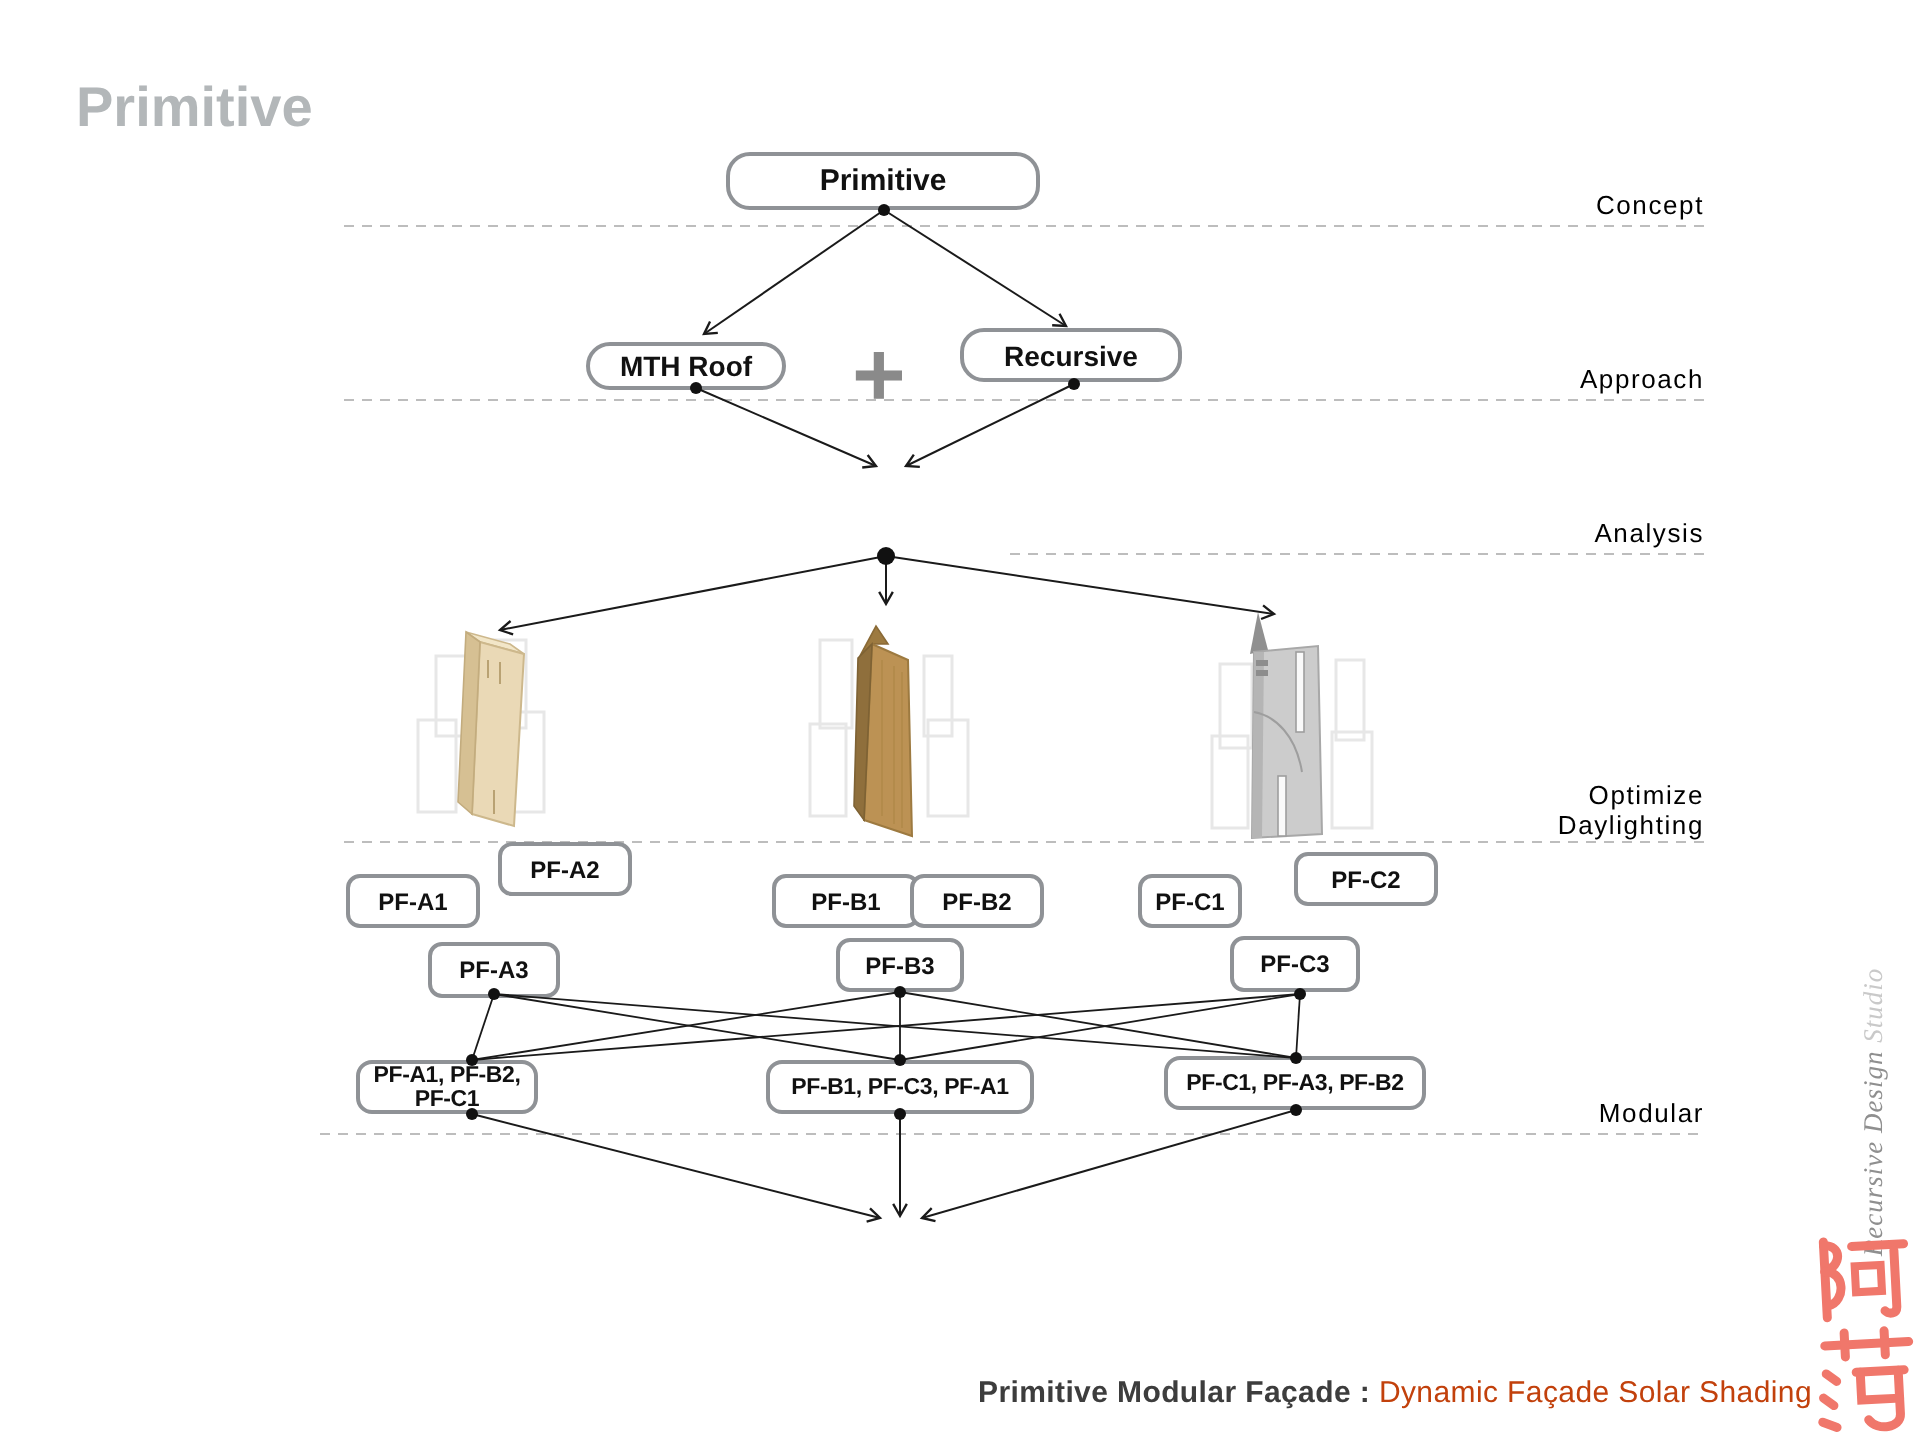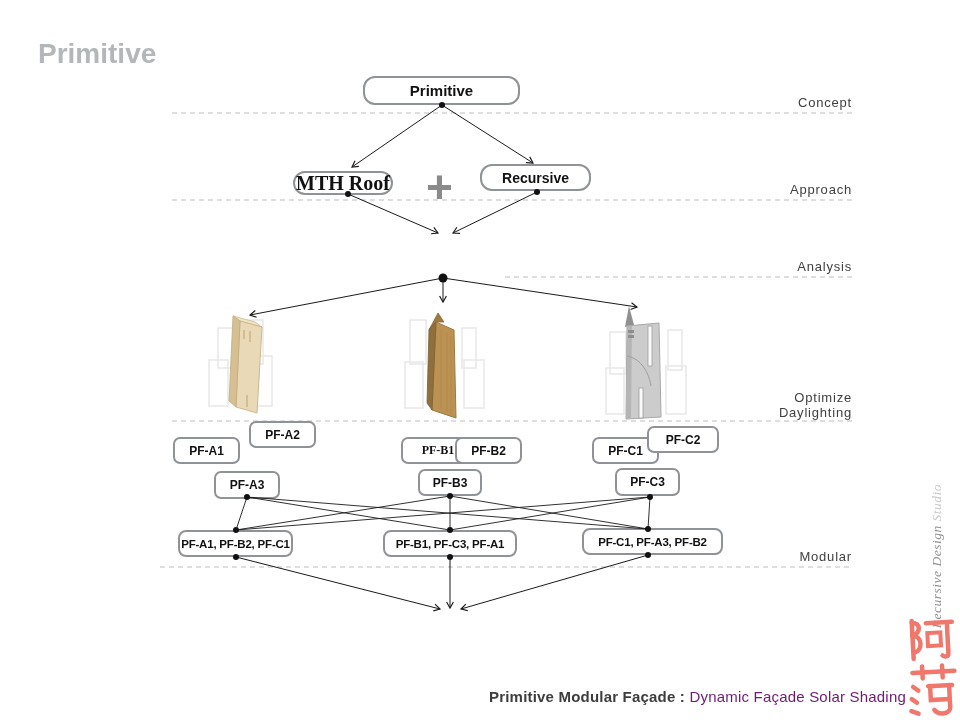--- a/index.html
+++ b/index.html
@@ -12,25 +12,25 @@
         display:flex;align-items:center;justify-content:center;text-align:center;
         color:#111;font-weight:700;box-sizing:border-box;}
   .node.small{border-radius:7px;font-size:12px;}
   .node.combo{border-radius:8px;font-size:11.5px;letter-spacing:-0.2px;}
   .light-inner{line-height:1.15;}
   .light-title{font-size:15px;font-weight:700;display:block;}
   .light-sub{font-size:11px;font-weight:400;color:#222;display:block;}
   .final-box{border-radius:10px;border-color:#9a9a9a;font-size:15.5px;padding:4px 14px;line-height:1.25;}
   .plus{position:absolute;left:426px;top:160px;font-size:46px;font-weight:700;color:#8a8a8a;
         font-family:"Liberation Sans",sans-serif;}
-  .stage-label{position:absolute;right:108px;text-align:right;font-size:13px;color:#404040;
+  .stage-label{position:absolute;right:108px;text-align:right;font-size:13px;color:#000000;
         letter-spacing:0.8px;font-weight:400;line-height:15px;}
   .caption{position:absolute;right:54px;top:688px;font-size:15px;letter-spacing:0.2px;}
   .caption .c-bold{font-weight:700;color:#3d3d3d;}
-  .caption .c-light{font-weight:400;color:#701a75;}
+  .caption .c-light{font-weight:400;color:#c2410c;}
   .studio-vert{position:absolute;left:862px;top:548px;width:150px;text-align:center;
         transform:rotate(-90deg);font-family:"Liberation Serif",serif;font-style:italic;
         font-size:13.5px;letter-spacing:0.5px;white-space:nowrap;}
   .studio-vert .s-dark{color:#8f8f8f;}
   .studio-vert .s-light{color:#c9c9c9;}
   .logo{position:absolute;left:902px;top:610px;}
 </style>
 </head>
 <body>
 
@@ -49,39 +49,39 @@
   <div class="stage-label" style="top:95px;">Concept</div>
   <div class="stage-label" style="top:182px;">Approach</div>
   <div class="stage-label" style="top:259px;">Analysis</div>
   <div class="stage-label" style="top:390px;">
     <span>Optimize</span><br>
     <span>Daylighting</span>
   </div>
   <div class="stage-label" style="top:549px;">Modular</div>
 
   <div class="node" style="left:363px;top:76px;width:157px;height:29px;font-size:15px;">Primitive</div>
-  <div class="node" style="left:293px;top:171px;width:100px;height:24px;font-size:20px;font-family:Liberation Serif, serif;">MTH Roof</div>
+  <div class="node" style="left:293px;top:171px;width:100px;height:24px;font-size:14px;">MTH Roof</div>
   <div class="node" style="left:480px;top:164px;width:111px;height:27px;font-size:14px;">Recursive</div>
   <div class="plus">+</div>
 
 
   <div class="node small" style="left:173px;top:437px;width:67px;height:27px;">PF-A1</div>
   <div class="node small" style="left:249px;top:421px;width:67px;height:27px;">PF-A2</div>
-  <div class="node small" style="left:401px;top:437px;width:74px;height:27px;font-family:Liberation Serif, serif;">PF-B1</div>
+  <div class="node small" style="left:386px;top:437px;width:74px;height:27px;">PF-B1</div>
   <div class="node small" style="left:455px;top:437px;width:67px;height:27px;">PF-B2</div>
-  <div class="node small" style="left:592px;top:437px;width:67px;height:27px;text-align:center;">PF-C1</div>
+  <div class="node small" style="left:569px;top:437px;width:52px;height:27px;text-align:center;">PF-C1</div>
   <div class="node small" style="left:647px;top:426px;width:72px;height:27px;">PF-C2</div>
 
   <div class="node small" style="left:214px;top:471px;width:66px;height:28px;">PF-A3</div>
   <div class="node small" style="left:418px;top:469px;width:64px;height:27px;">PF-B3</div>
   <div class="node small" style="left:615px;top:468px;width:65px;height:28px;">PF-C3</div>
 
-  <div class="node combo" style="left:178px;top:530px;width:115px;height:27px;">PF-A1, PF-B2, PF-C1</div>
+  <div class="node combo" style="left:178px;top:530px;width:91px;height:27px;">PF-A1, PF-B2, PF-C1</div>
   <div class="node combo" style="left:383px;top:530px;width:134px;height:27px;">PF-B1, PF-C3, PF-A1</div>
-  <div class="node combo" style="left:582px;top:528px;width:141px;height:27px;">PF-C1, PF-A3, PF-B2</div>
+  <div class="node combo" style="left:582px;top:528px;width:131px;height:27px;">PF-C1, PF-A3, PF-B2</div>
 
 
   <svg class="layer" width="960" height="720">
     <defs>
       <marker id="arr" viewBox="0 0 10 10" refX="8.2" refY="5" markerWidth="9" markerHeight="9" orient="auto-start-reverse">
         <path d="M1.5,1.2 L8.2,5 L1.5,8.8" fill="none" stroke="#1a1a1a" stroke-width="1.3"></path>
       </marker>
     </defs>
 
     <g stroke="#e7e7e7" fill="none" stroke-width="1.5">

